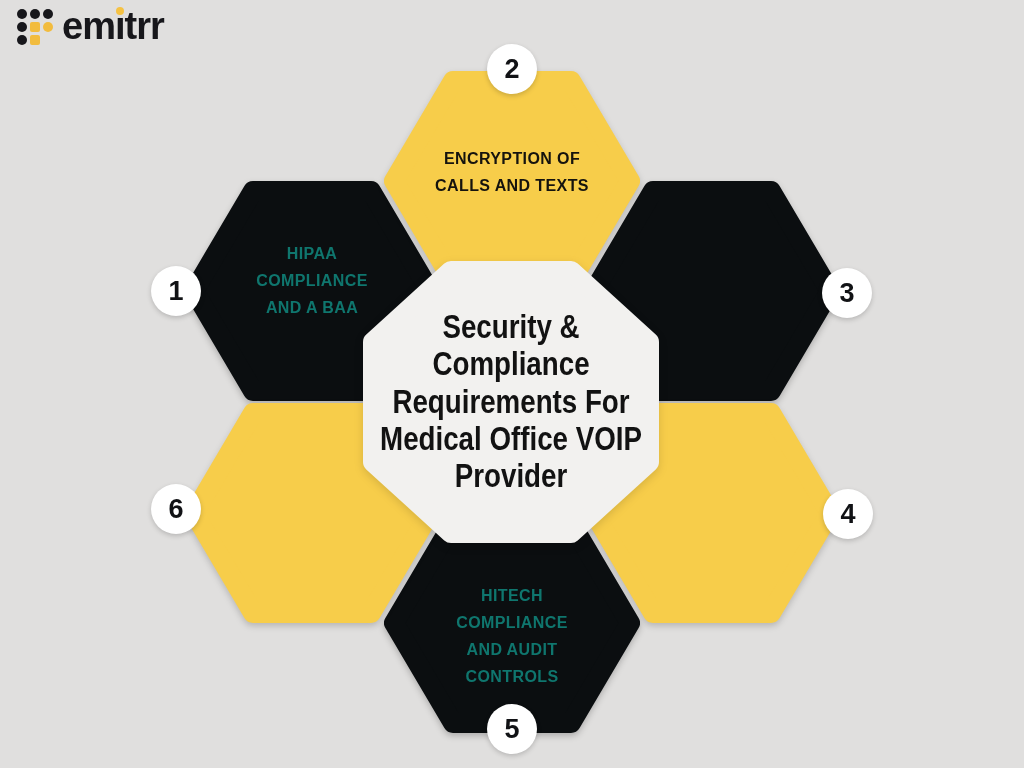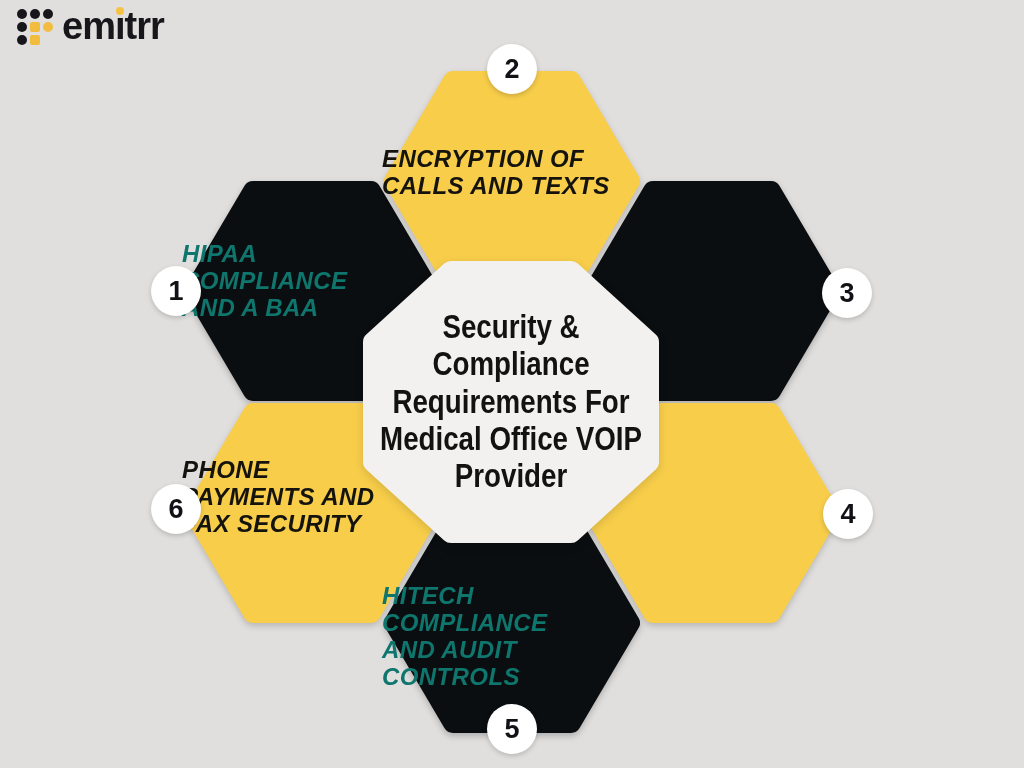--- a/index.html
+++ b/index.html
@@ -69,28 +69,27 @@
     stroke-width: 20;
     stroke-linejoin: round;
     filter: drop-shadow(0 3px 4px rgba(0,0,0,0.13));
   }
 
   
   .hex-label {
     position: absolute;
     width: 260px;
     transform: translate(-50%, -50%);
-    text-align: left;
-    font-size: 24px;
+    text-align: center;
+    font-size: 16px;
     font-weight: 700;
     line-height: 27px;
     letter-spacing: 0.4px;
     white-space: pre-line;
     text-transform: uppercase;
-    font-style: italic;
   }
   .hex-label.on-dark   { color: #0f766e; }
   .hex-label.on-yellow { color: #15130e; }
 
   
   .num-circle {
     position: absolute;
     width: 50px;
     height: 50px;
     transform: translate(-50%, -50%);
@@ -159,23 +158,20 @@
 
   <div class="hex-label on-dark" style="left:312px; top:280px;">HIPAA
 COMPLIANCE
 AND A BAA</div>
   <div class="hex-label on-yellow" style="left:512px; top:172px;">ENCRYPTION OF
 CALLS AND TEXTS</div>
   <div class="hex-label on-dark" style="left:512px; top:636px;">HITECH
 COMPLIANCE
 AND AUDIT
 CONTROLS</div>
-  <div class="hex-label on-yellow" style="left:312px; top:496px;">PHONE
-PAYMENTS AND
-FAX SECURITY</div>
 
   <div class="center-title">Security &amp;
 Compliance
 Requirements For
 Medical Office VOIP
 Provider</div>
 
   <div class="num-circle" style="left:176px; top:291px;">1</div>
   <div class="num-circle" style="left:512px; top:69px;">2</div>
   <div class="num-circle" style="left:847px; top:293px;">3</div>

